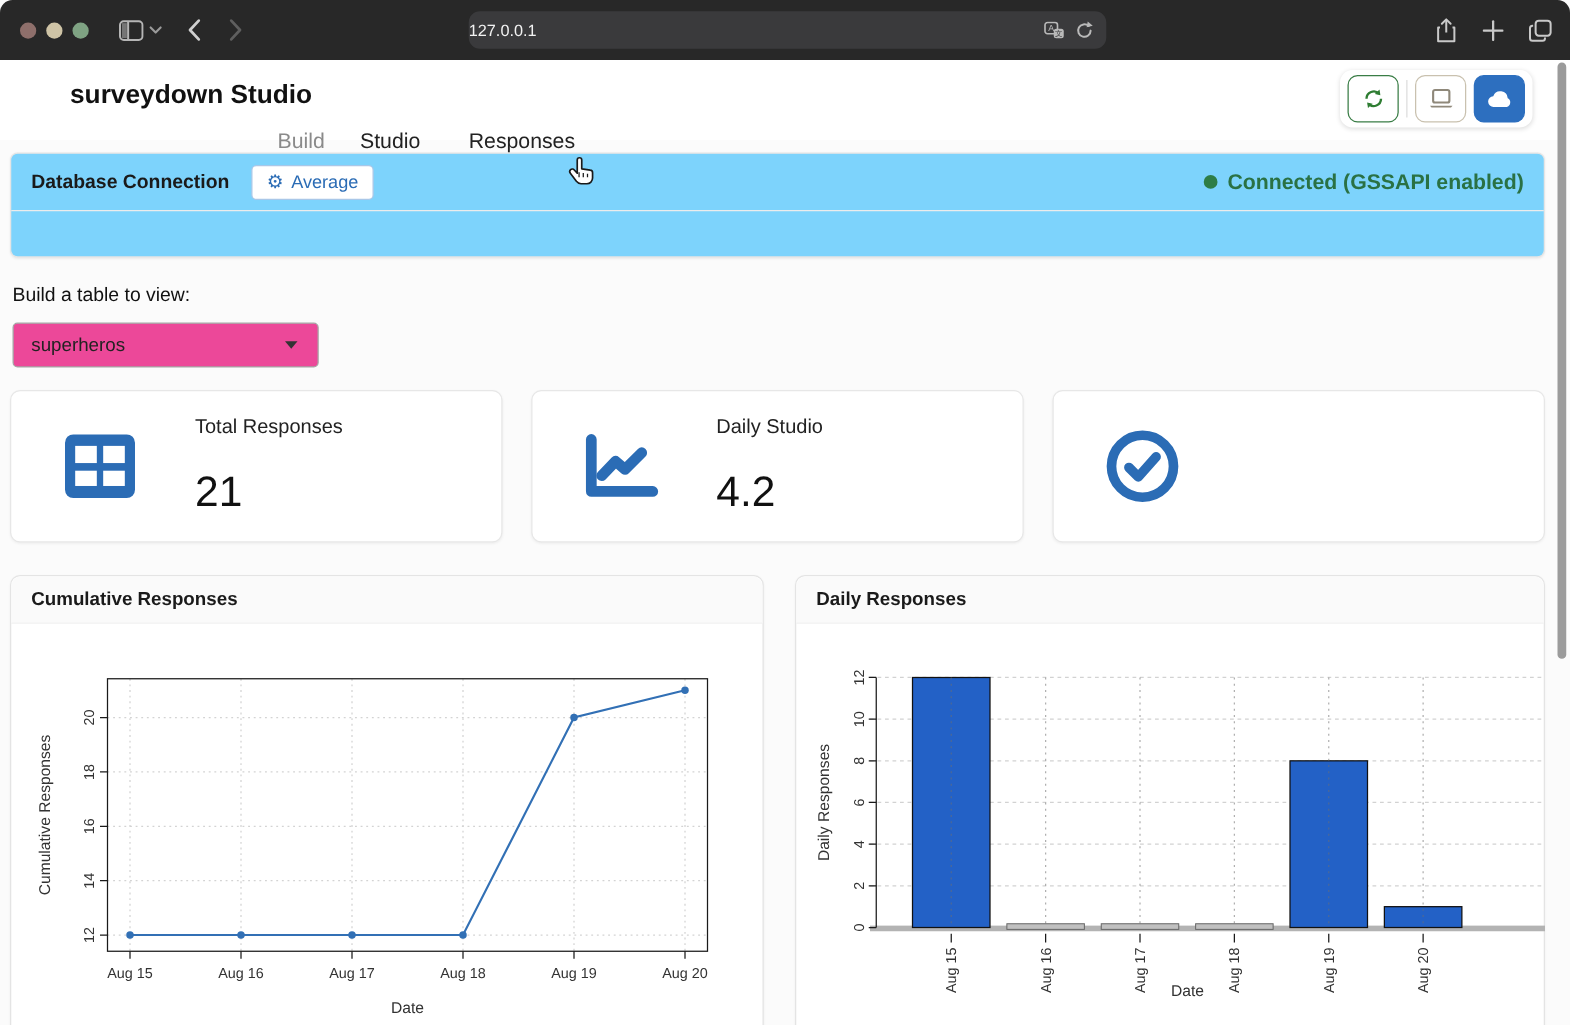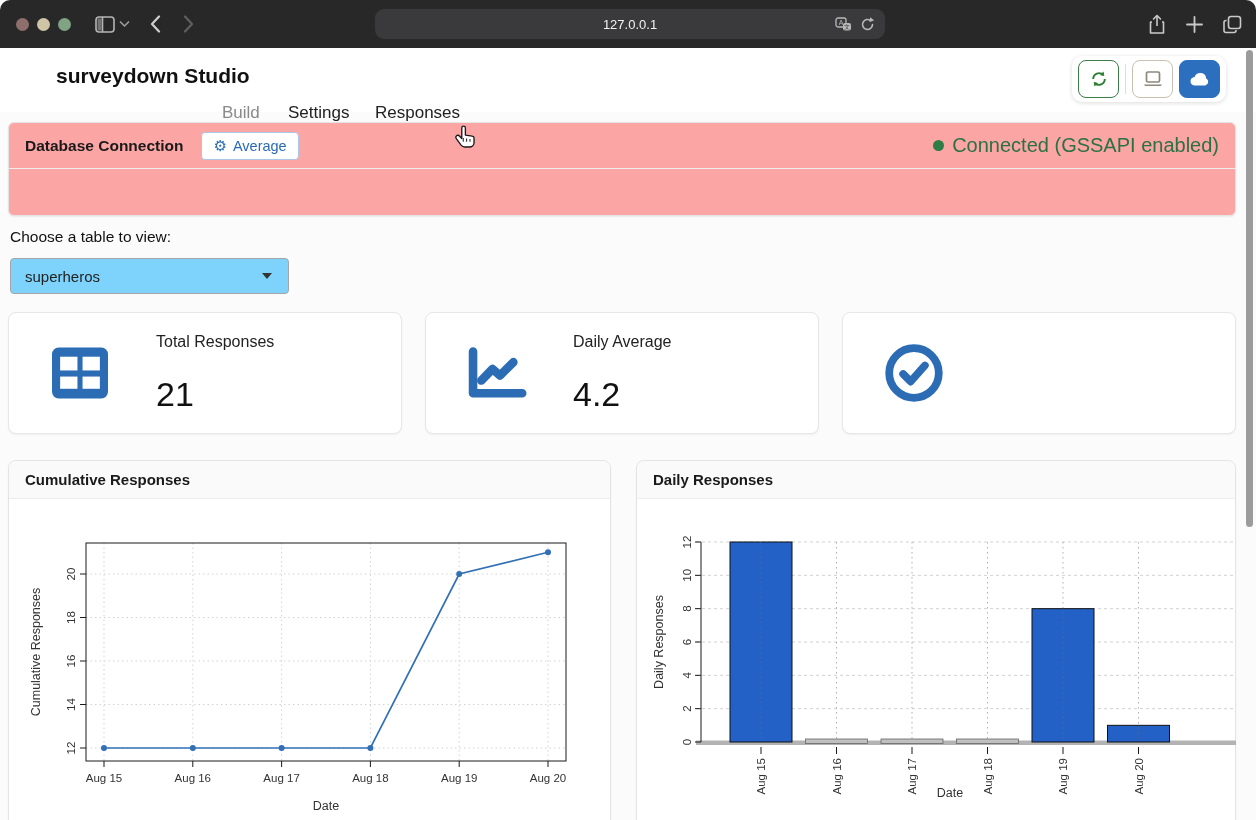--- a/index.html
+++ b/index.html
@@ -9,21 +9,21 @@
   
   .titlebar { position:relative; height:48px; background:#282828;
               border-radius:10px 10px 0 0; display:flex; align-items:center; }
   .traffic { display:flex; gap:8px; margin-left:16px; }
   .tl { width:13px; height:13px; border-radius:50%; }
   .tl.red{ background:#8e6f6b; } .tl.yellow{ background:#cfc4a6; } .tl.green{ background:#7fa383; }
   .tb-ic { display:flex; align-items:center; justify-content:center; cursor:default; }
   .sidebar-group { display:flex; align-items:center; margin-left:24px; gap:4px; }
   .nav-group { display:flex; align-items:center; margin-left:20px; gap:22px; }
   .urlbar { position:absolute; left:375px; top:9px; width:510px; height:30px;
-            background:#3a3a3c; border-radius:9px; display:flex; align-items:center; justify-content:center; }
+            background:#3a3a3c; border-radius:9px; display:flex; align-items:center; justify-content:flex-start; }
   .urlbar .url-text { color:#f2f2f2; font-size:13px; }
   .url-right { position:absolute; right:10px; top:0; height:30px; display:flex; align-items:center; gap:8px; }
   .tb-right { position:absolute; right:14px; top:0; height:48px; display:flex; align-items:center; gap:20px; }
 
   
   .app-header { position:relative; height:64px; background:#ffffff; }
   .app-title { position:absolute; left:20px; top:16px; font-size:21px; font-weight:bold; color:#111;margin-left:36px; }
   .tab { position:absolute; top:19px; font-size:17px; color:#222; cursor:pointer;margin-top:36px; }
   .tab.inactive { color:#8a8a8a; }
   .tab-underline { position:absolute; height:3px; background:#333; top:105px; }
@@ -31,33 +31,33 @@
                  border-radius:10px; box-shadow:0 1px 4px rgba(0,0,0,.14);
                  display:flex; align-items:center; gap:6px; padding:0 6px; }
   .hdr-btn { width:41px; height:38px; border-radius:8px; background:#fff; display:flex;
              align-items:center; justify-content:center; cursor:pointer; }
   .hdr-btn.refresh { border:1px solid #3a7d46; }
   .hdr-btn.laptop  { border:1px solid #c9c1af; }
   .hdr-btn.cloud   { border:1px solid #2d6fbf; background:#2d6fbf; }
   .hdr-divider { width:1px; height:30px; background:#ddd; }
 
   
-  .db-card { position:absolute; left:8px; top:122px; width:1228px; height:94px; background:#fca5a5;
+  .db-card { position:absolute; left:8px; top:122px; width:1228px; height:84px; background:#7dd3fc;
              border:1px solid #e5e5e5; border-radius:6px; box-shadow:0 1px 2px rgba(0,0,0,.07); }
   .db-head { height:46px; border-bottom:1px solid #ececec; display:flex; align-items:center; padding:0 16px; }
   .db-title { font-size:15.5px; font-weight:bold; color:#1a1a1a; }
   .settings-btn { margin-left:18px; display:flex; align-items:center; gap:6px; border:1px solid #a9c7e8;
                   background:#fff; border-radius:4px; padding:5px 11px; color:#2b6cb5; font-size:14.5px; cursor:pointer; }
   .db-status { margin-left:auto; display:flex; align-items:center; gap:8px;
-               color:#2a7144; font-size:20px; font-weight:400; }
+               color:#2a7144; font-size:17px; font-weight:700; }
   .status-dot { width:11px; height:11px; border-radius:50%; background:#2e7d46; }
 
   
   .choose-label { position:absolute; left:10px; top:228px; font-size:15.5px; color:#111; }
-  .table-select { position:absolute; left:10px; top:258px; width:279px; height:36px; background:#7dd3fc;
+  .table-select { position:absolute; left:10px; top:258px; width:245px; height:36px; background:#ec4899;
                   border:1px solid #a5a5a5; border-radius:4px; display:flex; align-items:center;
                   padding:0 14px; font-size:15px; color:#222; cursor:pointer; }
   .select-caret { position:absolute; right:16px; width:0; height:0;
                   border-left:5px solid transparent; border-right:5px solid transparent;
                   border-top:6px solid #333; }
 
   
   .stats-row { position:absolute; left:8px; top:312px; width:1228px; display:flex; gap:23px; }
   .stat-card { flex:1; height:122px; background:#fff; border:1px solid #e7e7e7; border-radius:8px;
                box-shadow:0 1px 2px rgba(0,0,0,.05); display:flex; align-items:center; padding-left:40px; }
@@ -156,21 +156,21 @@
           <rect x="5.5" y="1.5" width="12" height="12" rx="2.5" fill="none" stroke="#c9c9c9" stroke-width="1.6"></rect>
           <path d="M3.5 5.5h-0.5a2 2 0 0 0-2 2v8a2 2 0 0 0 2 2h8a2 2 0 0 0 2-2v-0.5" fill="none" stroke="#c9c9c9" stroke-width="1.6"></path>
         </svg>
     </span>
   </div>
 </div>
 
 <div class="app-header">
   <span class="app-title">surveydown Studio</span>
   <span class="tab inactive" style="left:222px">Build</span>
-  <span class="tab" style="left:288px">Settings</span>
+  <span class="tab" style="left:288px">Studio</span>
   <span class="tab" style="left:375px">Responses</span>
   <div class="tab-underline" style="left:287px; width:65px; background:#222;"></div>
   <div class="tab-underline" style="left:374px; width:97px; background:#4a4a4a; height:2px; top:106px;"></div>
 
   <div class="hdr-actions">
     <div class="hdr-btn refresh">
       <svg width="20" height="20" viewBox="0 0 20 20">
         <path d="M4.2 10a5.8 5.8 0 0 1 10-4" fill="none" stroke="#2e7d32" stroke-width="1.9"></path>
         <polygon points="14.6,2.6 15.3,7.1 10.9,6.1" fill="#2e7d32"></polygon>
         <path d="M15.8 10a5.8 5.8 0 0 1-10 4" fill="none" stroke="#2e7d32" stroke-width="1.9"></path>
@@ -206,21 +206,21 @@
       <span style="font-size:15px; line-height:1;">⚙</span>
       <span>Average</span>
     </button>
     <span class="db-status">
       <span class="status-dot"></span>
       <span>Connected (GSSAPI enabled)</span>
     </span>
   </div>
 </div>
 
-<div class="choose-label">Choose a table to view:</div>
+<div class="choose-label">Build a table to view:</div>
 <div class="table-select">
   <span>superheros</span>
   <span class="select-caret"></span>
 </div>
 
 <div class="stats-row">
   <div class="stat-card">
     <svg width="62" height="56" viewBox="0 0 24 22">
       <rect x="1" y="1" width="22" height="20" rx="2.6" fill="#2b6cb5"></rect>
       <rect x="4.2" y="4.6" width="6.8" height="5.4" fill="#fff"></rect>
@@ -233,21 +233,21 @@
       <div class="stat-value">21</div>
     </div>
   </div>
 
   <div class="stat-card">
     <svg width="62" height="58" viewBox="0 0 24 23">
       <path d="M2.5 3v16.5H22" fill="none" stroke="#2b6cb5" stroke-width="3.4" stroke-linecap="round" stroke-linejoin="round"></path>
       <path d="M5.8 14.5l4.4-4.6 3 2.6 5.3-5.3" fill="none" stroke="#2b6cb5" stroke-width="3.4" stroke-linecap="round" stroke-linejoin="round"></path>
     </svg>
     <div class="stat-text">
-      <div class="stat-label">Daily Average</div>
+      <div class="stat-label">Daily Studio</div>
       <div class="stat-value">4.2</div>
     </div>
   </div>
 
   <div class="stat-card">
     <svg width="62" height="62" viewBox="0 0 24 24">
       <circle cx="12" cy="12" r="9.6" fill="none" stroke="#2b6cb5" stroke-width="3"></circle>
       <path d="M7.8 12.4l2.9 2.9 5.5-6.2" fill="none" stroke="#2b6cb5" stroke-width="3" stroke-linecap="round" stroke-linejoin="round"></path>
     </svg>
   </div>

